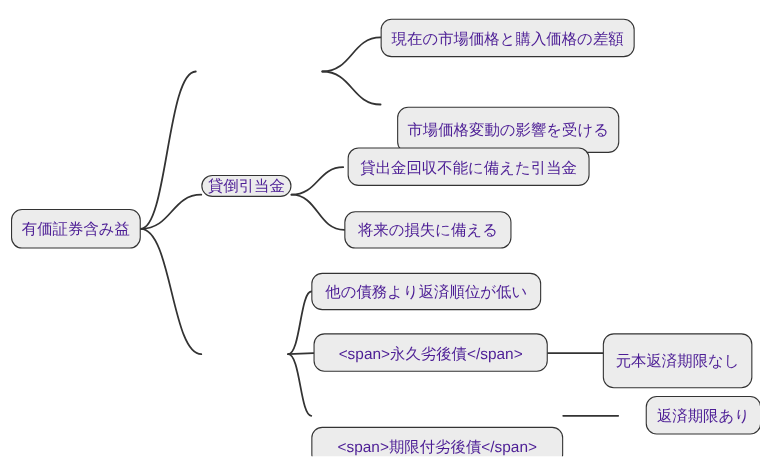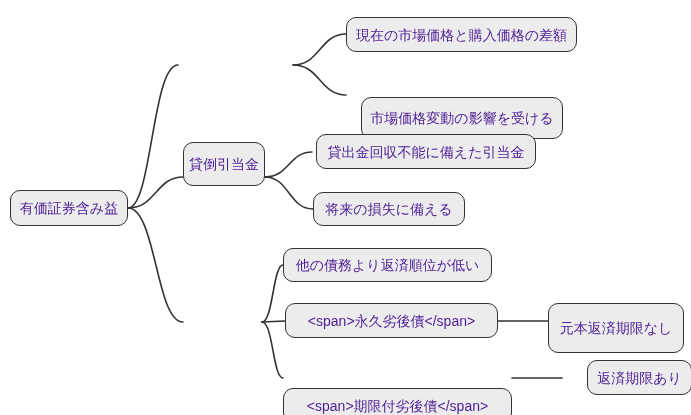--- a/index.html
+++ b/index.html
@@ -65,21 +65,21 @@
     <path d="M512,378 L562,378"></path>
   </svg>
 
   <div class="node" style="left:10px; top:190px; width:118px; height:36px;">有価証券含み益</div>
 
 
   <div class="node" style="left:346px; top:17px; width:231px; height:35px;">現在の市場価格と購入価格の差額</div>
 
   <div class="node" style="left:361px; top:77px; width:202px; height:42px;margin-top:20px;">市場価格変動の影響を受ける</div>
 
-  <div class="node" style="left:183px; top:142px; width:82px; height:44px;">貸倒引当金</div>
+  <div class="node" style="left:183px; top:159px; width:82px; height:20px;">貸倒引当金</div>
 
   <div class="node" style="left:316px; top:134px; width:220px; height:35px;">貸出金回収不能に備えた引当金</div>
 
   <div class="node" style="left:313px; top:192px; width:152px; height:34px;">将来の損失に備える</div>
 
 
   <div class="node" style="left:283px; top:248px; width:209px; height:34px;">他の債務より返済順位が低い</div>
 
   <div class="node" style="left:285px; top:303px; width:213px; height:35px;">&lt;span&gt;永久劣後債&lt;/span&gt;</div>
 

